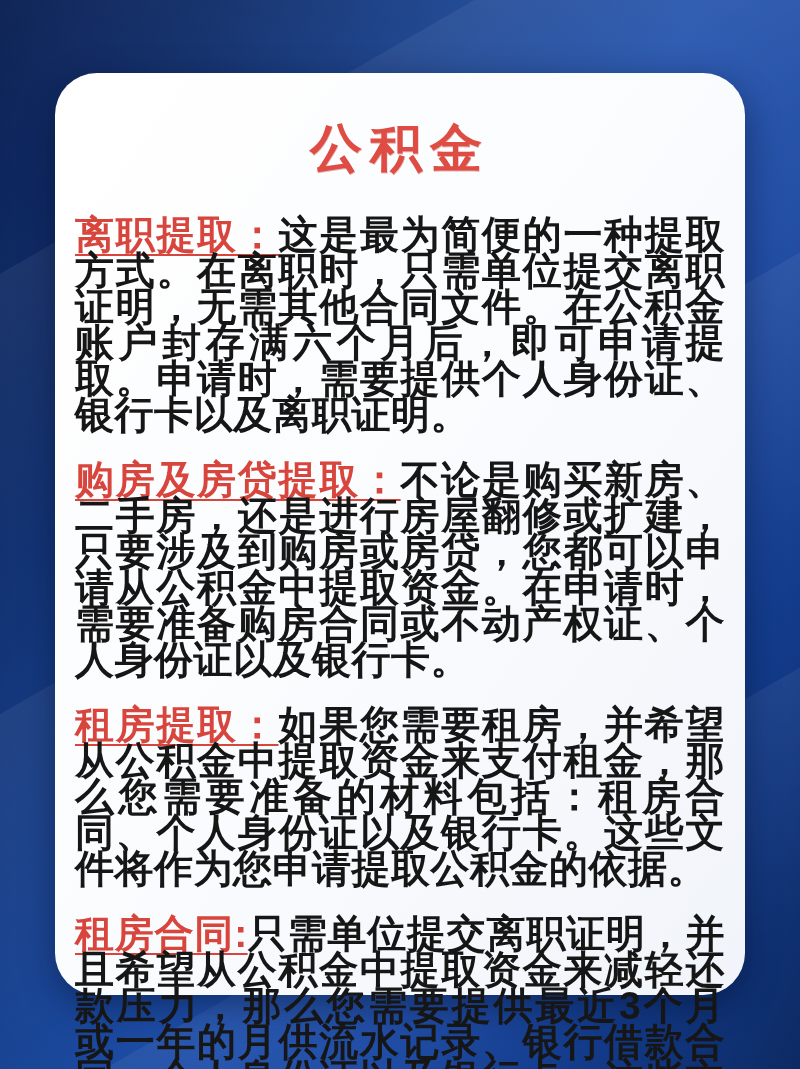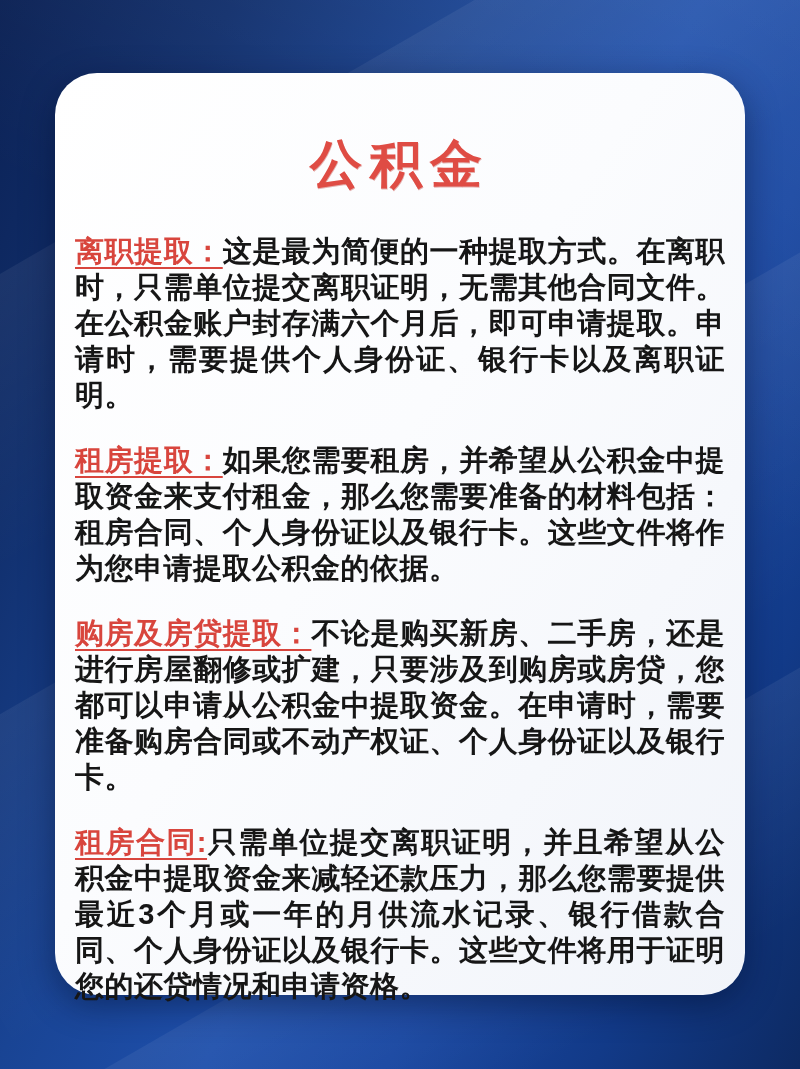--- a/index.html
+++ b/index.html
@@ -40,30 +40,30 @@
     box-shadow: 0 10px 34px rgba(3, 12, 40, 0.45);
     box-sizing: border-box;
     padding: 42px 20px 0 20px;
   }
 
   .title {
     text-align: center;
     font-weight: 700;
     font-size: 52px;
     line-height: 66px;
-    margin: 16px 0 36px 0;
+    margin: 0 0 36px 0;
     color: #df4c44;
     text-shadow: 0.5px 0.5px 0 rgba(180, 40, 35, 0.35);
   }
   .title .line1 { display: block; letter-spacing: 8px; }
   .title .line2 { display: block; letter-spacing: 3px; }
 
   .section {
     margin: 0 0 29px 0;
-    font-size: 29px;
+    font-size: 39px;
     line-height: 36px;
     font-weight: 700;
     color: #161616;
     text-align: justify;
     text-justify: inter-character;
     letter-spacing: 0.5px;
   }
   .section .label {
     color: #d8453d;
     text-decoration: underline;
@@ -83,19 +83,19 @@
 <div class="bg-stripe s3"></div>
 
 <div class="card">
 
   <h1 class="title">
     <span class="line1">公积金</span>
   </h1>
 
   <p class="section"><span class="label">离职提取：</span><span class="body-text">这是最为简便的一种提取方式。在离职时，只需单位提交离职证明，无需其他合同文件。在公积金账户封存满六个月后，即可申请提取。申请时，需要提供个人身份证、银行卡以及离职证明。</span></p>
 
+  <p class="section"><span class="label">购房及房贷提取：</span><span class="body-text">不论是购买新房、二手房，还是进行房屋翻修或扩建，只要涉及到购房或房贷，您都可以申请从公积金中提取资金。在申请时，需要准备购房合同或不动产权证、个人身份证以及银行卡。</span></p>
+
   <p class="section"><span class="label">租房提取：</span><span class="body-text">如果您需要租房，并希望从公积金中提取资金来支付租金，那么您需要准备的材料包括：租房合同、个人身份证以及银行卡。这些文件将作为您申请提取公积金的依据。</span></p>
-
-  <p class="section"><span class="label">购房及房贷提取：</span><span class="body-text">不论是购买新房、二手房，还是进行房屋翻修或扩建，只要涉及到购房或房贷，您都可以申请从公积金中提取资金。在申请时，需要准备购房合同或不动产权证、个人身份证以及银行卡。</span></p>
 
   <p class="section"><span class="label">租房合同:</span><span class="body-text">只需单位提交离职证明，并且希望从公积金中提取资金来减轻还款压力，那么您需要提供最近3个月或一年的月供流水记录、银行借款合同、个人身份证以及银行卡。这些文件将用于证明您的还贷情况和申请资格。</span></p>
 
 </div>
 
 </body></html>

